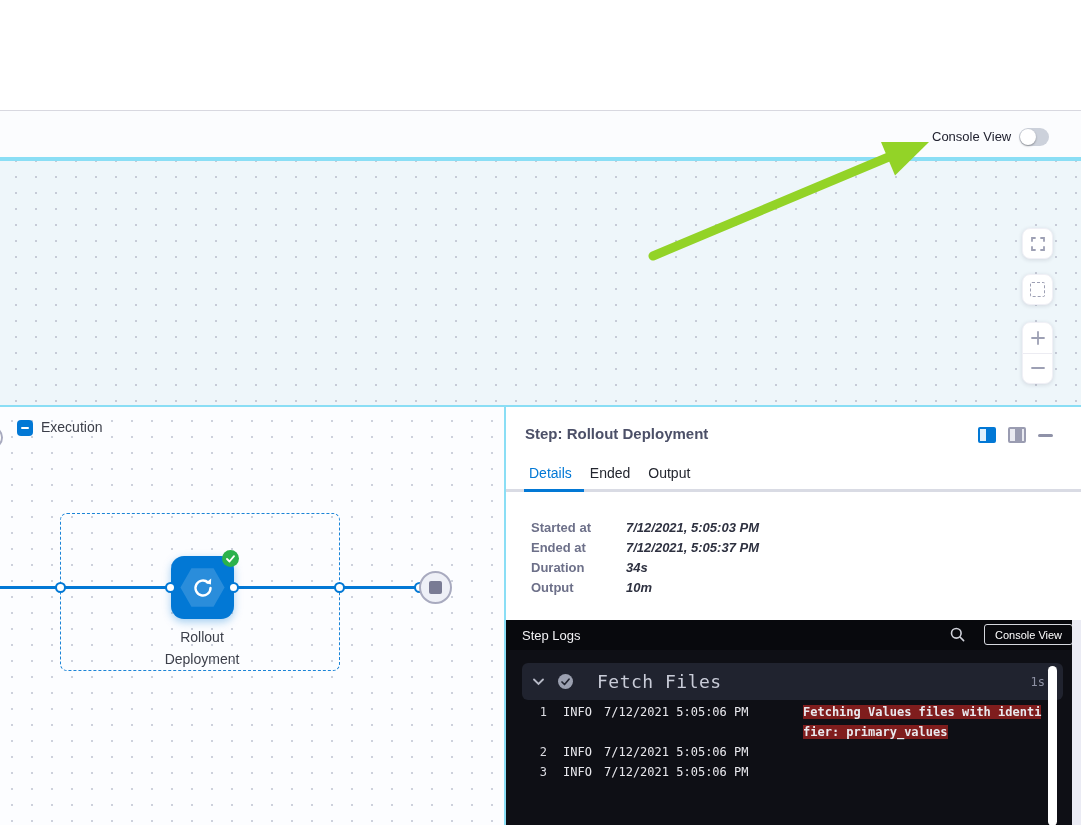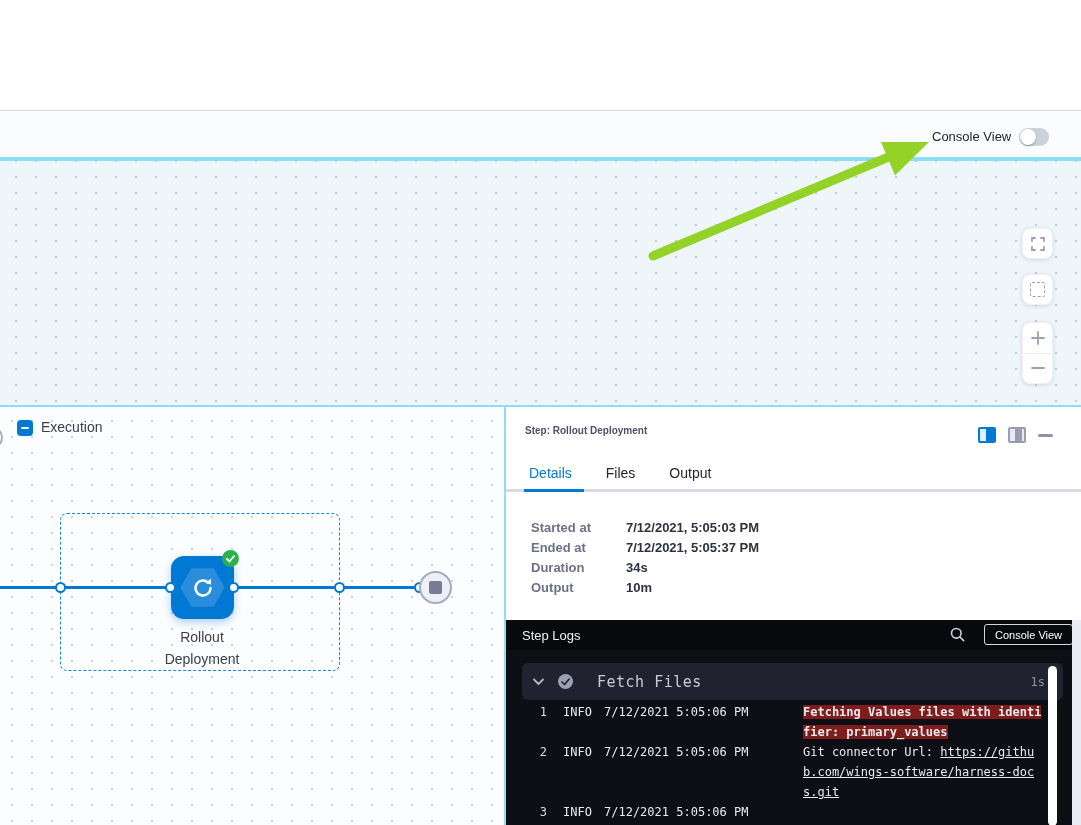--- a/index.html
+++ b/index.html
@@ -62,49 +62,49 @@
      display:flex; align-items:center; justify-content:center; color:#fff; font-size:10px; font-weight:bold; }
   .node-label { position:absolute; left:122px; top:219px; width:160px; text-align:center; font-size:14px; color:#3c3f4a; line-height:22px; }
   .connector { position:absolute; width:11px; height:11px; background:#fff; border:2px solid #0278d5; border-radius:50%; top:175px; }
   .end-node { position:absolute; left:419px; top:164px; width:33px; height:33px; background:#eef0f7; border:2px solid #a8aabf;
      border-radius:50%; display:flex; align-items:center; justify-content:center; }
   .end-node i { display:block; width:13px; height:13px; background:#797b94; border-radius:2px; }
 
   
   .details-panel { position:absolute; left:504px; top:407px; width:577px; height:418px; background:#fff;
      border-left:2px solid #8adef5; z-index:20; }
-  .panel-title { position:absolute; left:19px; top:18px; font-size:10px; font-weight:600; color:#4c5068; }
+  .panel-title { position:absolute; left:19px; top:18px; font-size:15px; font-weight:600; color:#4c5068; }
   .layout-icon-split { position:absolute; left:472px; top:20px; width:18px; height:16px; border:2px solid #0278d5; border-radius:2px;
      background:linear-gradient(90deg,#dff0fc 0 45%, #0278d5 45%); cursor:pointer; }
   .layout-icon-full { position:absolute; left:502px; top:20px; width:18px; height:16px; border:2px solid #9a9cb1; border-radius:2px;
      background:linear-gradient(90deg,#e9eaf1 0 35%, #9a9cb1 35% 85%, #e9eaf1 85%); cursor:pointer; }
   .minimize-icon { position:absolute; left:532px; top:27px; width:15px; height:2.5px; background:#8f92a8; border-radius:2px; cursor:pointer; }
-  .tabs { position:absolute; left:23px; top:54px; height:26px; display:flex; gap:34px; }
+  .tabs { position:absolute; left:23px; top:54px; height:26px; display:flex; gap:18px; }
   .tab { font-size:14px; color:#23262f; cursor:pointer; padding-top:4px; }
   .tab.active { color:#0278d5; font-weight:500; }
   .tab-track { position:absolute; left:0; top:82px; width:575px; height:3px; background:#d9dbe4; }
   .tab-active-bar { position:absolute; left:18px; top:82px; width:60px; height:3px; background:#0278d5; }
   .fields { position:absolute; left:25px; top:110px; }
   .field-row { display:flex; height:20px; align-items:center; font-size:13px; }
   .field-label { width:95px; color:#6d7089; font-weight:600; }
-  .field-value { color:#2e3140; font-weight:700; }
+  .field-value { color:#2e3140; font-weight:700;font-style:italic; }
 
   
   .logs-bar { position:absolute; left:0; top:213px; width:630px; height:30px; background:#08090d; display:flex; align-items:center; }
   .logs-title { margin-left:16px; font-size:13px; color:#f2f2f5; }
   .logs-search { position:absolute; left:444px; top:7px; width:16px; height:16px; cursor:pointer; }
   .console-view-btn { position:absolute; left:478px; top:4px; height:21px; padding:0 10px; border:1px solid #d5d7dd; border-radius:3px;
      color:#fff; font-size:11px; display:flex; align-items:center; background:transparent; cursor:pointer; font-family:inherit; }
   .log-body { position:absolute; left:0; top:243px; width:566px; height:175px; background:#0e0f15; overflow:hidden;
      font-family:"DejaVu Sans Mono","Liberation Mono",monospace; font-size:12px; color:#e9e9ee; }
   .fetch-header { position:absolute; left:16px; top:13px; width:541px; height:37px; background:#20232f; border-radius:6px;
      display:flex; align-items:center; cursor:pointer; }
   .fetch-chevron { margin-left:11px; width:11px; height:8px; }
   .fetch-check { margin-left:14px; width:15px; height:15px; border-radius:50%; background:#9ba0b0; display:flex; align-items:center; justify-content:center; }
-  .fetch-name { margin-left:24px; font-size:15px; color:#c9ccd8; letter-spacing:0.5px; }
+  .fetch-name { margin-left:24px; font-size:18px; color:#c9ccd8; letter-spacing:0.5px; }
   .fetch-duration { position:absolute; right:18px; font-size:12px; color:#8e91a3; }
   .log-rows { position:absolute; left:0; top:52px; width:541px; }
   .log-row { display:flex; line-height:20px; }
   .log-ln { width:41px; text-align:right; color:#dcdce2; flex:none; }
   .log-lvl { width:41px; margin-left:16px; color:#e9e9ee; flex:none; }
   .log-ts { width:199px; color:#e9e9ee; flex:none; }
   .log-msg { width:244px; flex:none; word-break:break-all; }
   .msg-bold { font-weight:bold; background:#7f1d1d; }
   .log-link { color:#e9e9ee; text-decoration:underline; cursor:pointer; }
   .log-scroll-thumb { position:absolute; left:542px; top:16px; width:9px; height:160px; background:#fff; border-radius:5px; cursor:pointer; }
@@ -203,21 +203,21 @@
   </div>
 
   <div class="details-panel">
     <div class="panel-title">Step: Rollout Deployment</div>
     <span class="layout-icon-split"></span>
     <span class="layout-icon-full"></span>
     <span class="minimize-icon"></span>
 
     <div class="tabs" id="tabs">
         <div class="tab active">Details</div>
-        <div class="tab">Files</div>
+        <div class="tab">Ended</div>
         <div class="tab">Output</div>
       </div>
     <div class="tab-track"></div>
     <div class="tab-active-bar"></div>
 
     <div class="fields" id="fields">
         <div class="field-row">
           <div class="field-label">Started at</div>
           <div class="field-value">7/12/2021, 5:05:03 PM</div>
         </div>
@@ -265,21 +265,20 @@
           <div class="log-row">
             <span class="log-ln">1</span>
             <span class="log-lvl">INFO</span>
             <span class="log-ts">7/12/2021 5:05:06 PM</span>
             <span class="log-msg"><span class="msg-bold">Fetching Values files with identifier: primary_values</span></span>
           </div>
           <div class="log-row">
             <span class="log-ln">2</span>
             <span class="log-lvl">INFO</span>
             <span class="log-ts">7/12/2021 5:05:06 PM</span>
-            <span class="log-msg">Git connector Url: <span class="log-link">https://github.com/wings-software/harness-docs.git</span></span>
           </div>
           <div class="log-row">
             <span class="log-ln">3</span>
             <span class="log-lvl">INFO</span>
             <span class="log-ts">7/12/2021 5:05:06 PM</span>
           </div>
         </div>
       <div class="log-scroll-thumb"></div>
     </div>
     <div class="panel-scroll-track"></div>

